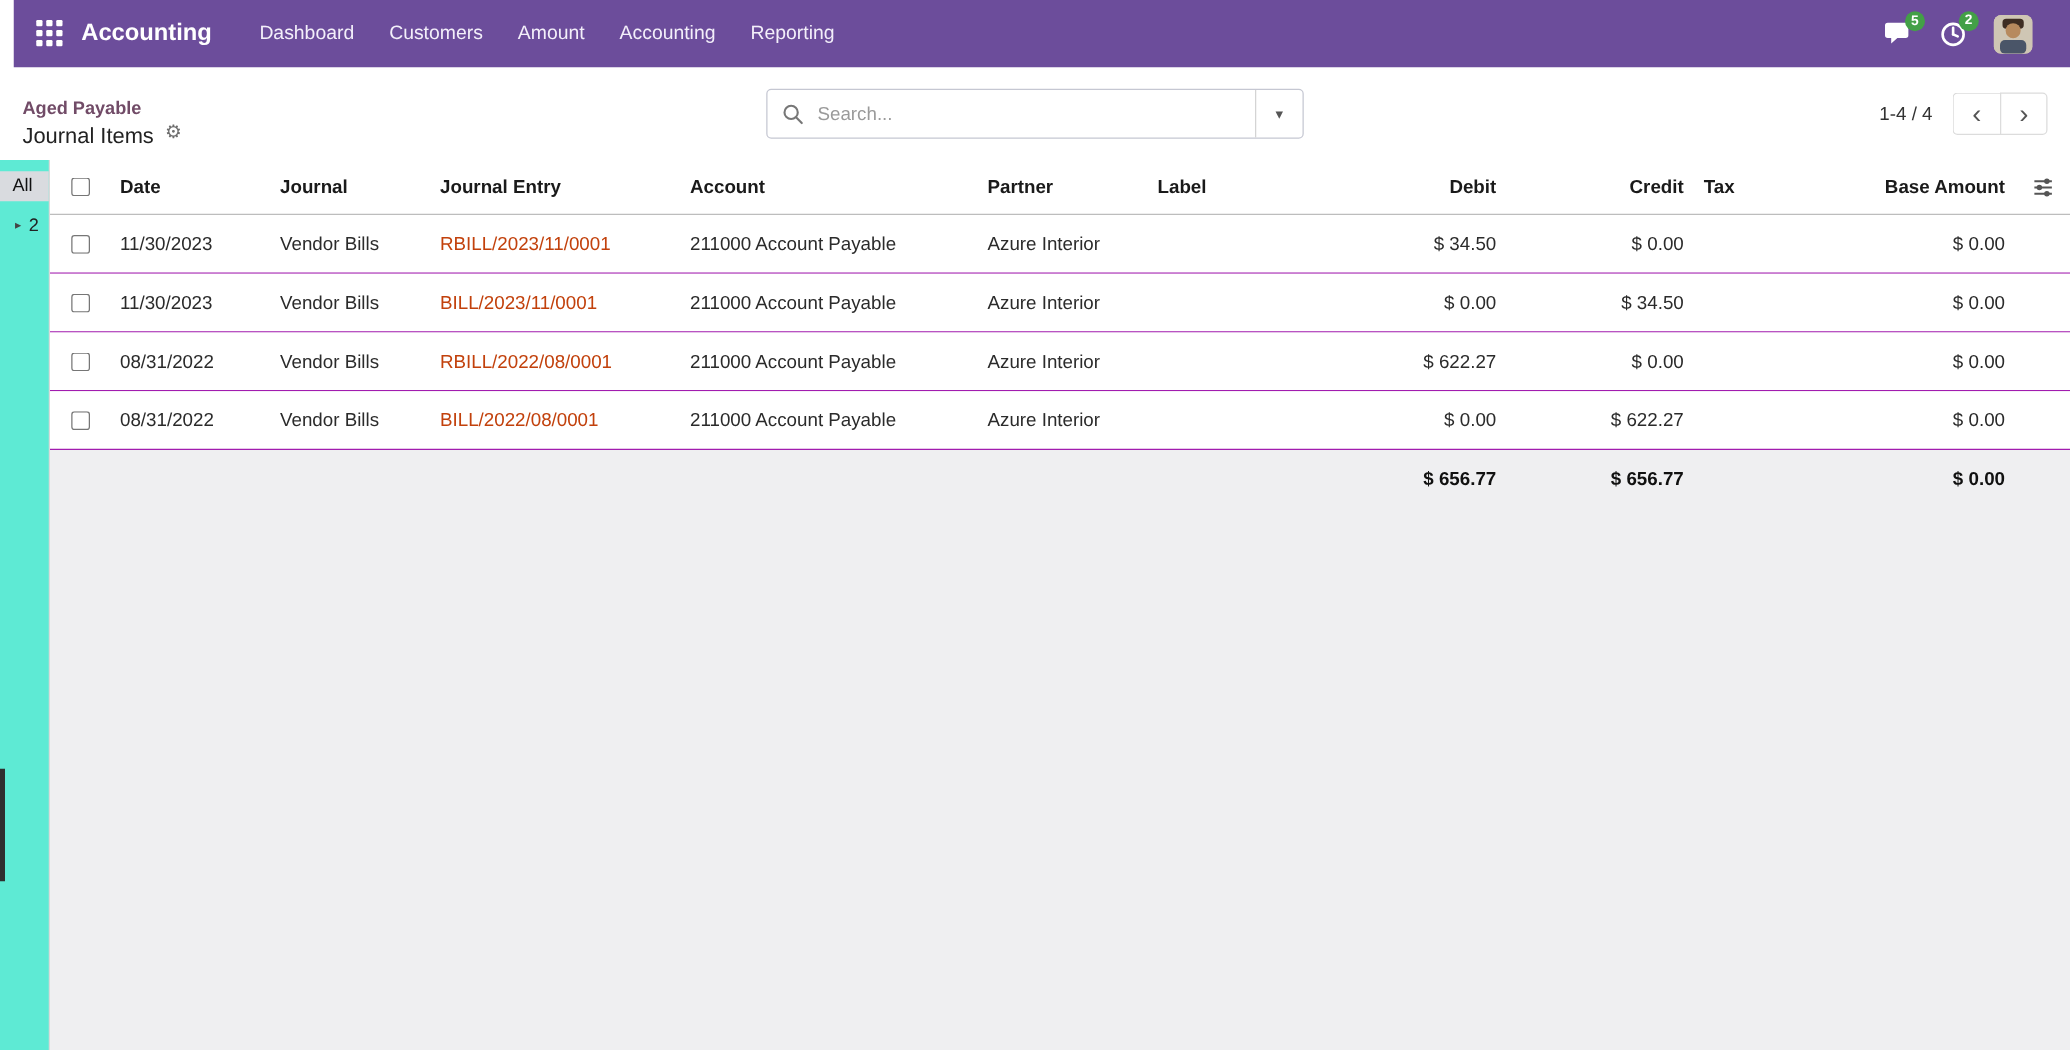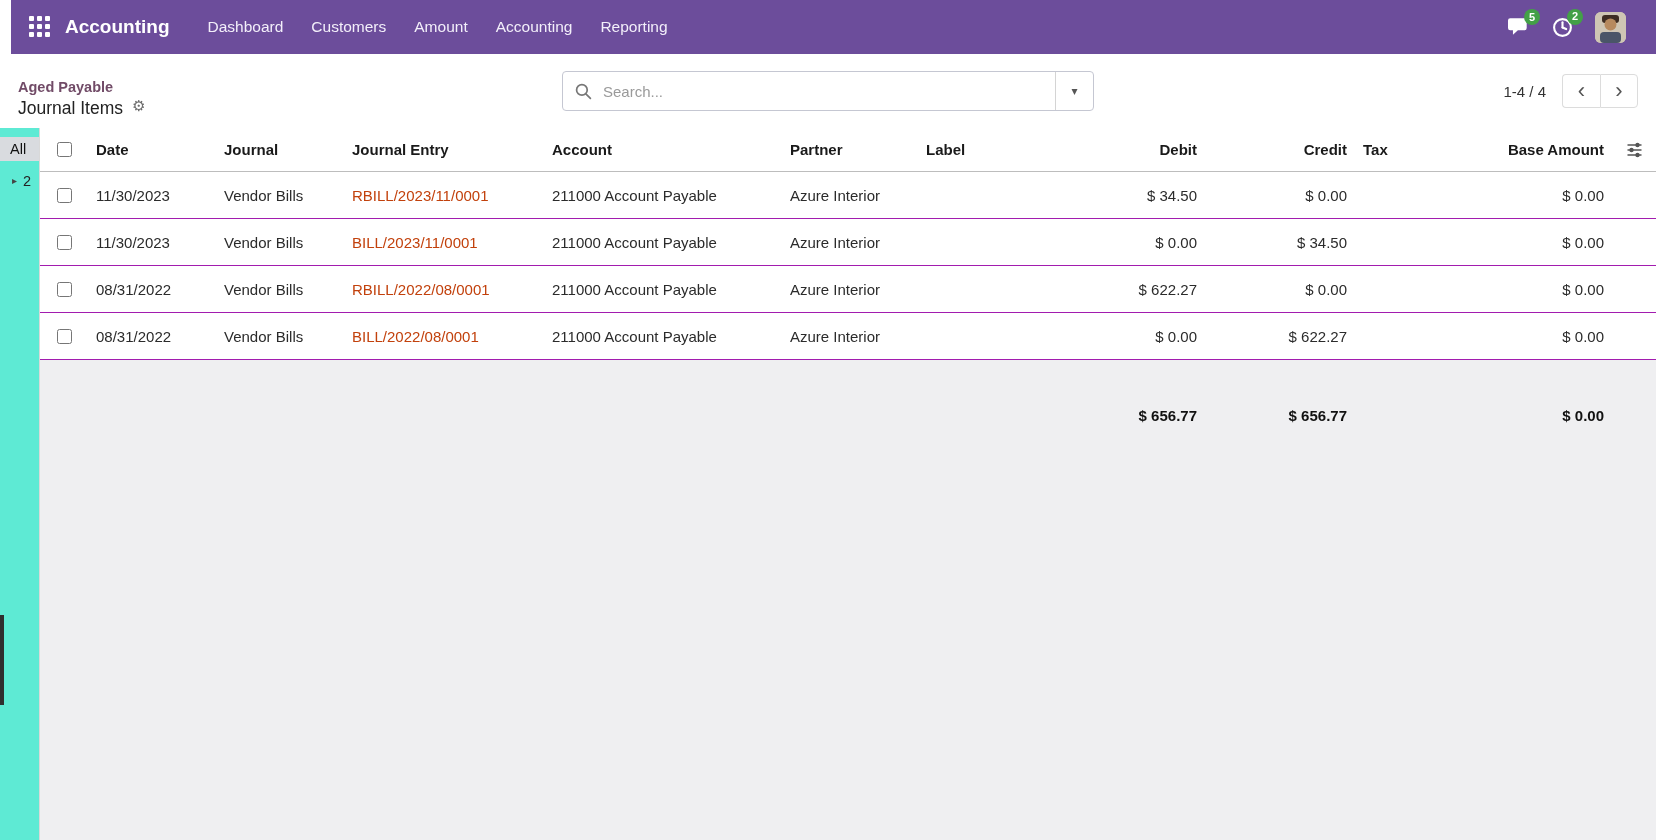--- a/index.html
+++ b/index.html
@@ -41,21 +41,21 @@
     position:relative; background:#fff;
   }
   .breadcrumb-block { display:flex; flex-direction:column; gap:3px;margin-top:16px; }
   .breadcrumb-link { color:#714B67; font-size:14.5px; font-weight:600; cursor:pointer; }
   .view-title-row { display:flex; align-items:flex-start; gap:9px; }
   .view-title { font-size:17.5px; color:#222; }
   .gear-btn { color:#6d6d6d; font-size:15px; cursor:pointer; line-height:1; }
 
   .search-wrap {
     position:absolute; left:50%; transform:translateX(-50%); top:17px;
-    width:532px; height:40px; border:1px solid #c5c7d2; border-radius:4px;
+    width:430px; height:40px; border:1px solid #c5c7d2; border-radius:4px;
     display:flex; align-items:center; background:#fff;
   }
   .search-icon-box { display:flex; align-items:center; padding:0 9px 0 12px; }
   .search-input { flex:1; border:none; outline:none; font-size:15px; color:#333;
     font-family:"Liberation Sans", sans-serif; min-width:0; background:transparent; }
   .search-input::placeholder { color:#9a9a9a; }
   .search-toggle {
     width:38px; height:100%; border-left:1px solid #d4d4d4; display:flex;
     align-items:center; justify-content:center; color:#555; cursor:pointer; font-size:12px;
   }
@@ -83,21 +83,21 @@
   .sp-tri { font-size:10px; color:#444; line-height:1; }
 
   .list { flex:1; background:#efeff1; display:flex; flex-direction:column; min-width:0; }
   .grid-row {
     display:grid;
     grid-template-columns:48px 128px 128px 200px 238px 136px 1fr 120px 150px 65px 192px 44px;
     align-items:center;
   }
   .thead { background:#fff; height:44px; border-bottom:1px solid #bdbdbd; font-weight:700; font-size:15px; color:#1a1a1a; }
   .trow  { background:#fff; height:47px; border-bottom:1px solid #a21caf; font-size:15px; color:#2b2b2b; cursor:pointer; }
-  .tfoot { height:47px; font-size:15px; color:#111; font-weight:700;margin-top:32px; }
+  .tfoot { height:47px; font-size:15px; color:#111; font-weight:700; }
   .cell  { padding:0 8px; overflow:hidden; white-space:nowrap; }
   .num   { text-align:right; }
   .cb-cell { display:flex; justify-content:center; align-items:center; }
   .cb { width:15px; height:15px; accent-color:#714B67; cursor:pointer; margin:0; }
   .entry-link { color:#c2410c; cursor:pointer; }
   .icon-cell { display:flex; justify-content:center; align-items:center; cursor:pointer; }
 
   .window-scrollbar { position:absolute; left:0; top:615px; width:4px; height:90px; background:#2f2f2f; }
 </style>
 </head>

